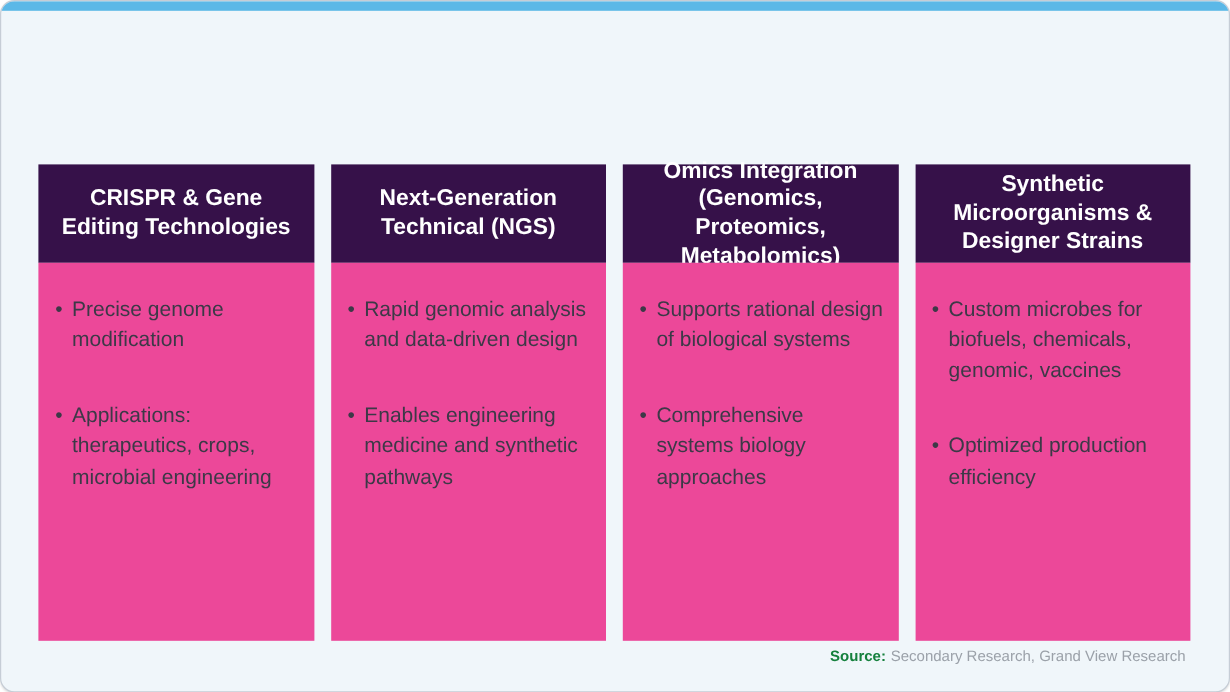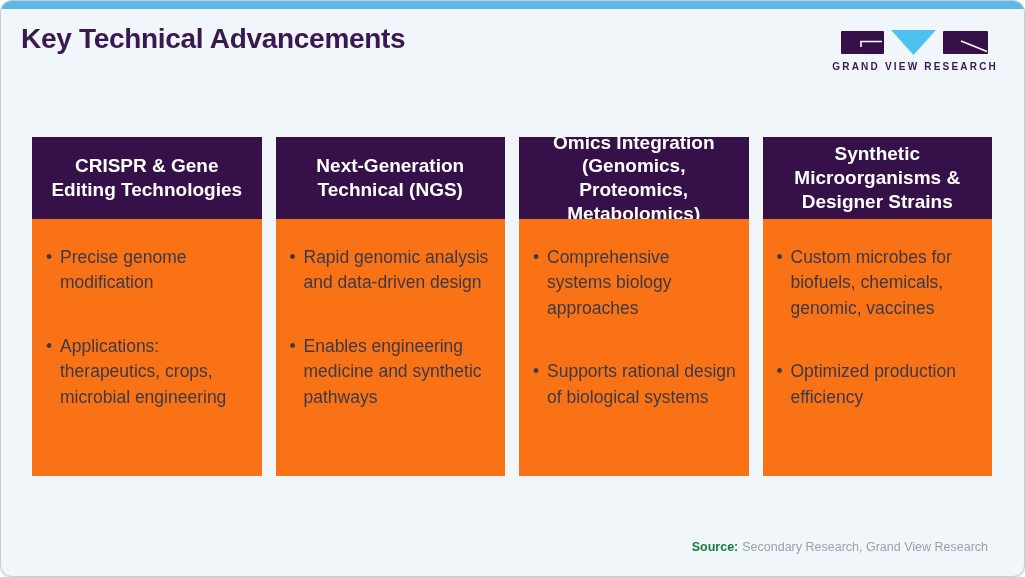--- a/index.html
+++ b/index.html
@@ -47,22 +47,22 @@
   .col-header {
     height: 82px;
     background: #361149;
     color: #FFFFFF;
     display: flex; align-items: center; justify-content: center;
     text-align: center;
     font-size: 19px; font-weight: bold; line-height: 1.25;
     padding: 0 10px; box-sizing: border-box;
   }
   .col-body {
-    height: 257px;
-    background: #f97316;
+    height: 315px;
+    background: #ec4899;
     padding: 26px 12px 0 14px;
     box-sizing: border-box;
   }
   .col-body ul { list-style: none; margin: 0; padding: 0; }
   .col-body li {
     position: relative;
     padding-left: 14px;
     color: #3C3947;
     font-size: 17.5px; line-height: 1.45;
   }
@@ -78,34 +78,20 @@
     white-space: nowrap;
   }
   .footer .src-label { font-weight: bold; color: #15803d; margin-right: 4px; }
 </style>
 </head>
 <body>
 
 <div class="page">
   <div class="top-bar"></div>
 
-  <div class="header-row">
-    <h1 class="title">Key Technical Advancements</h1>
-
-    <div class="logo">
-      <svg width="148" height="27" viewBox="0 0 148 27">
-        <rect x="0" y="2" width="43" height="23" rx="1" fill="#361149"></rect>
-        <path d="M20 18 L20 12.5 L41 12.5" stroke="#FFFFFF" stroke-width="1.6" fill="none"></path>
-        <path d="M50 1 L95 1 L72.5 26 Z" fill="#4EC1F0"></path>
-        <rect x="102" y="2" width="45" height="23" rx="1" fill="#361149"></rect>
-        <path d="M120 12 L146 22.5" stroke="#FFFFFF" stroke-width="1.5" fill="none"></path>
-      </svg>
-      <div class="logo-text">GRAND VIEW RESEARCH</div>
-    </div>
-  </div>
 
   <div class="columns">
 
     <div class="column">
       <div class="col-header">CRISPR &amp; Gene Editing Technologies</div>
       <div class="col-body">
         <ul>
           <li>Precise genome modification</li>
           <li>Applications: therapeutics, crops, microbial engineering</li>
         </ul>
@@ -119,22 +105,22 @@
           <li>Rapid genomic analysis and data-driven design</li>
           <li>Enables engineering medicine and synthetic pathways</li>
         </ul>
       </div>
     </div>
 
     <div class="column">
       <div class="col-header">Omics Integration (Genomics, Proteomics, Metabolomics)</div>
       <div class="col-body">
         <ul>
+          <li>Supports rational design of biological systems</li>
           <li>Comprehensive systems biology approaches</li>
-          <li>Supports rational design of biological systems</li>
         </ul>
       </div>
     </div>
 
     <div class="column">
       <div class="col-header">Synthetic Microorganisms &amp; Designer Strains</div>
       <div class="col-body">
         <ul>
           <li>Custom microbes for biofuels, chemicals, genomic, vaccines</li>
           <li>Optimized production efficiency</li>

